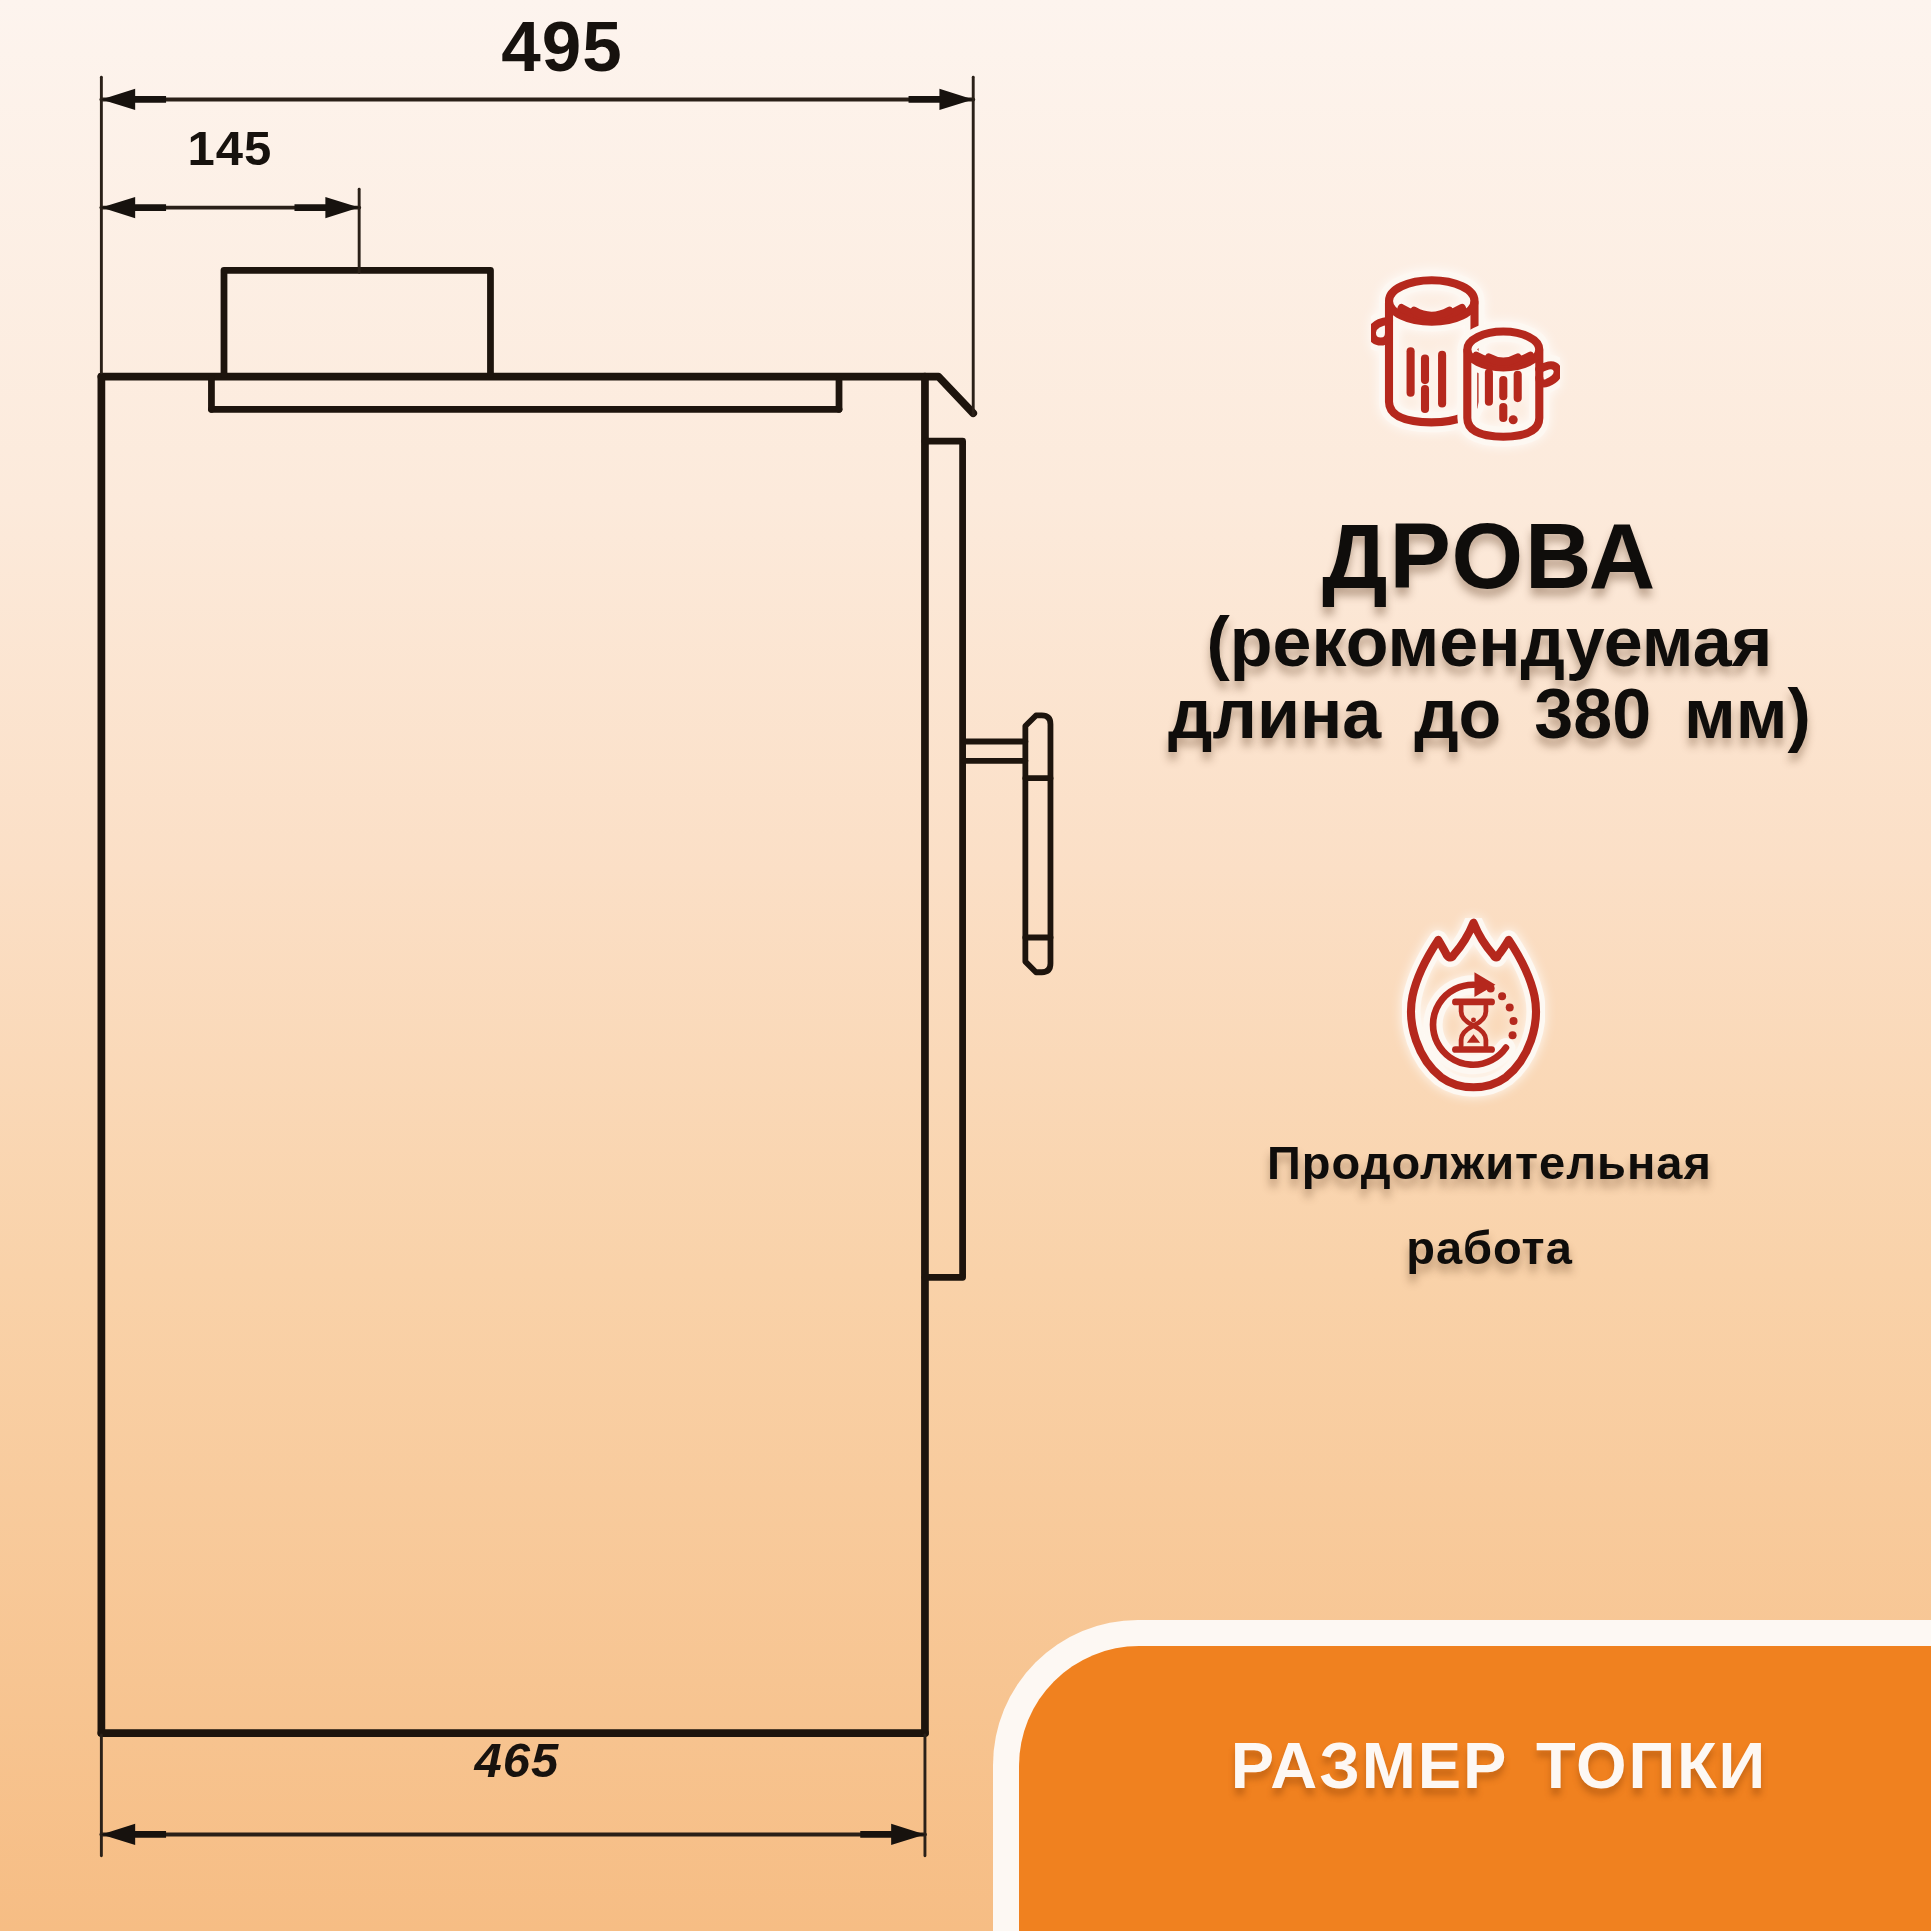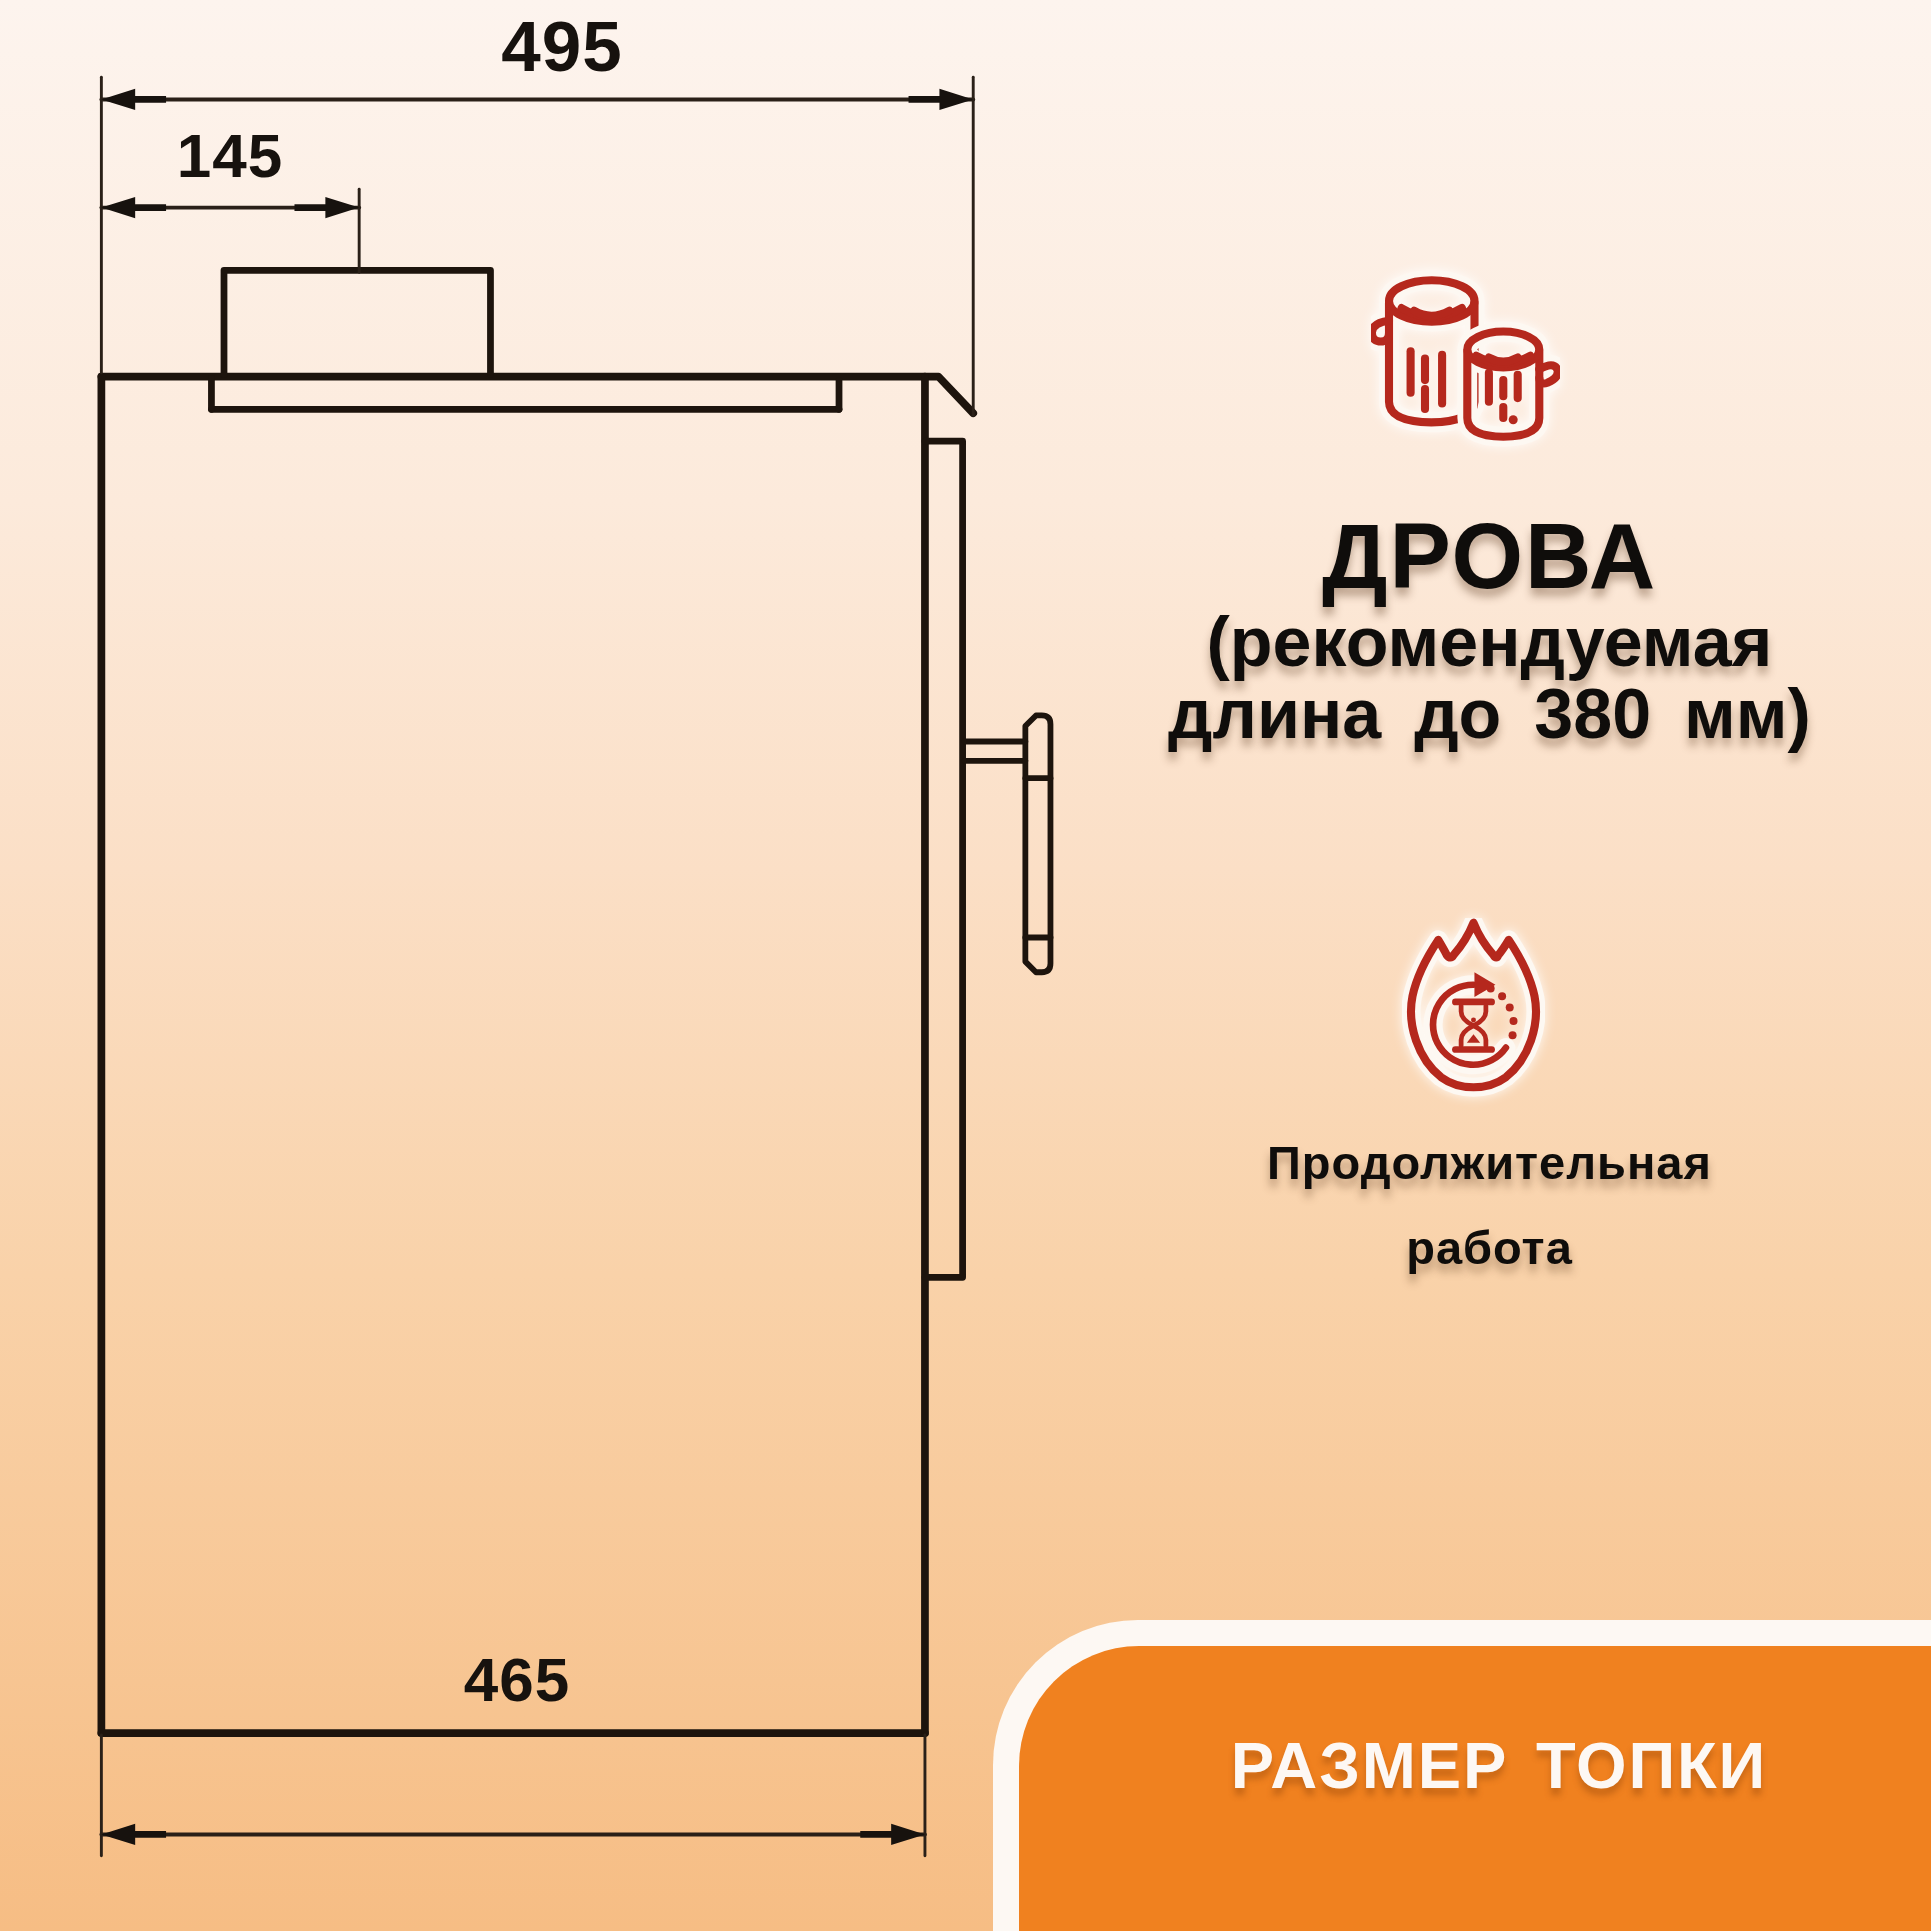--- a/index.html
+++ b/index.html
@@ -14,25 +14,25 @@
   body{background:linear-gradient(180deg,#fdf4ee 0%,#fceadb 26%,#fbdfc6 45%,#f9d2a9 66%,#f6bd84 100%);}
 
   .abs{position:absolute;}
 
   
   #drawing{left:0;top:0;width:1931px;height:1931px;}
 
   
   .dim-label{
     position:absolute;width:232px;text-align:center;
-    font-weight:700;color:#17120e;font-size:62px;letter-spacing:1px;
+    font-weight:700;color:#17120e;font-size:49px;letter-spacing:1px;
   }
   #dim-top{left:446px;top:5.8px;font-size:71px;}
   #dim-chimney{left:114px;top:120px;}
-  #dim-bottom{left:401px;top:1644px;}
+  #dim-bottom{left:401px;top:1732px;font-style:italic;}
 
   
   .feature-text{
     position:absolute;left:1048px;width:883px;text-align:center;
     color:#0f0d0b;font-weight:700;
     text-shadow:0 7.7px 8.7px rgba(90,55,30,0.38);
   }
   #firewood-text{top:466px;}
   #firewood-text .fw-title{font-size:92px;line-height:100px;letter-spacing:1.9px;margin-top:40px;}
   #firewood-text .fw-line{font-size:70px;line-height:72px;word-spacing:13.5px;}

